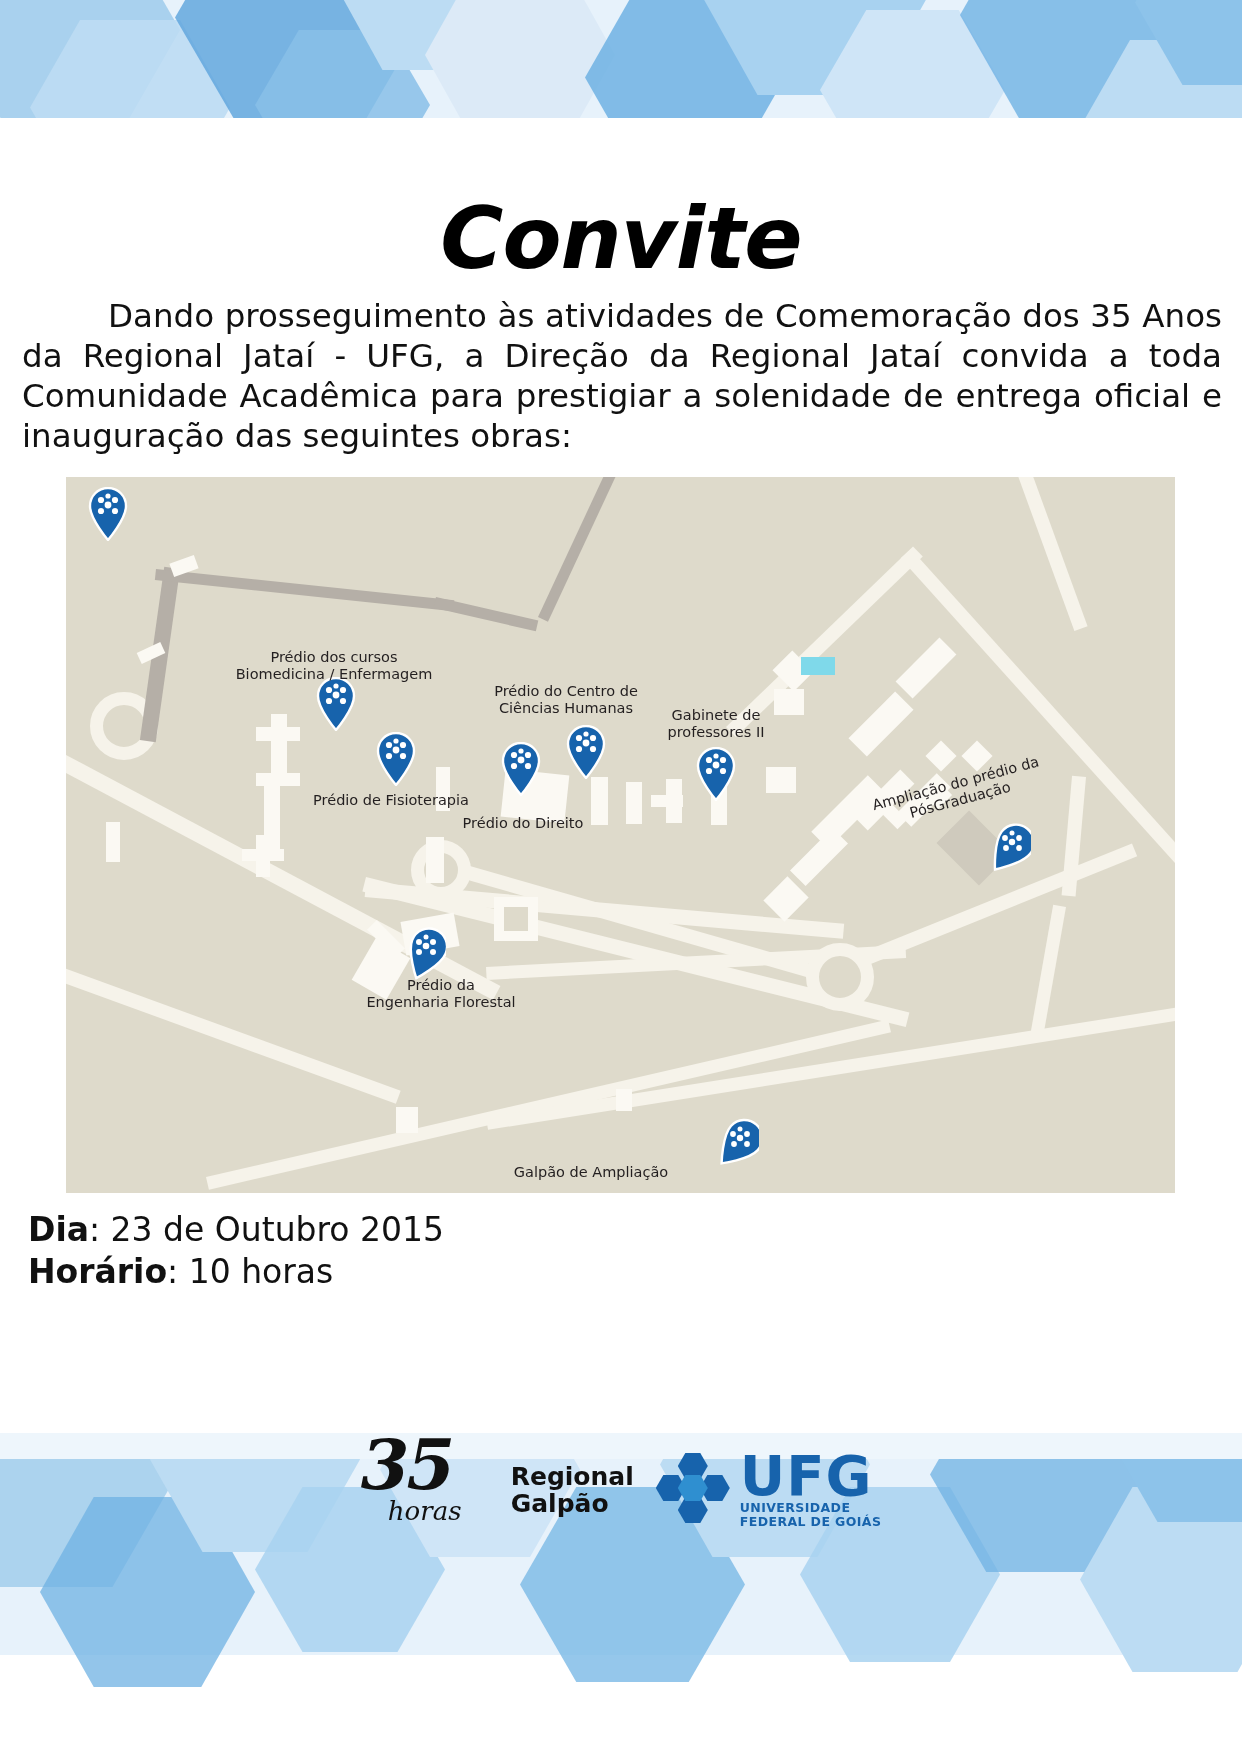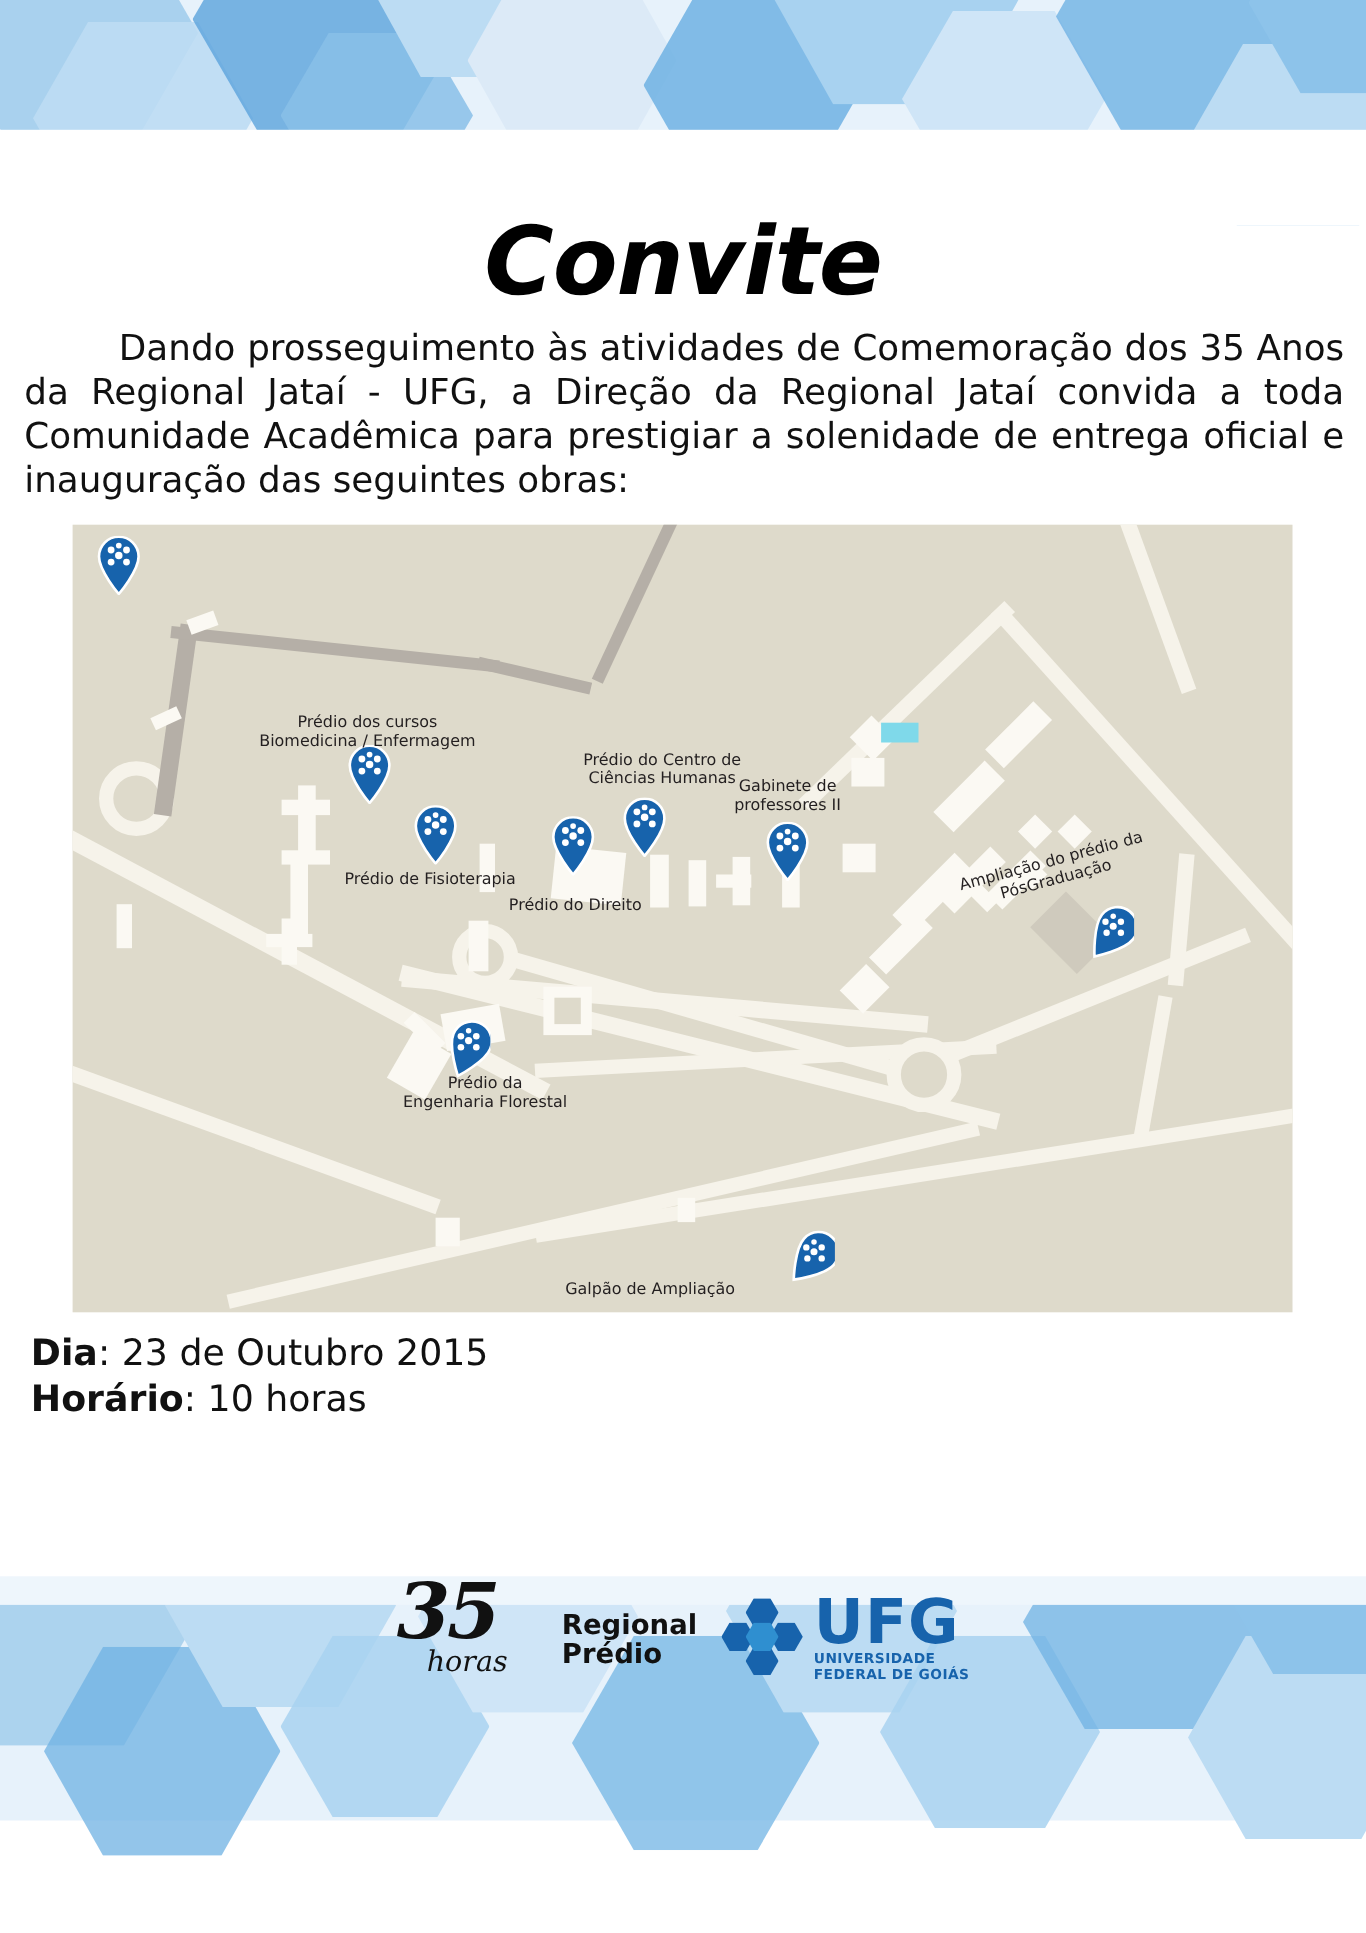--- a/index.html
+++ b/index.html
@@ -215,21 +215,21 @@
     <svg viewBox="0 0 40 54" xmlns="http://www.w3.org/2000/svg">
       <path d="M20 1C10 1 2 9 2 19c0 13 18 34 18 34s18-21 18-34C38 9 30 1 20 1z" fill="#1763ac" stroke="#ffffff" stroke-width="2.4"></path>
       <circle cx="20" cy="18" r="3.4" fill="#ffffff"></circle>
         <circle cx="13" cy="13" r="3.1" fill="#ffffff"></circle>
       <circle cx="27" cy="13" r="3.1" fill="#ffffff"></circle>
         <circle cx="13" cy="24" r="3.1" fill="#ffffff"></circle>
       <circle cx="27" cy="24" r="3.1" fill="#ffffff"></circle>
         <circle cx="20" cy="9" r="2.6" fill="#ffffff"></circle>
     </svg>
   </div>
-  <div class="mlabel" style="left:406px;top:206px;width:260px;">Prédio do Centro de
+  <div class="mlabel" style="left:370px;top:206px;width:260px;">Prédio do Centro de
 Ciências Humanas</div>
 
   <div class="pin" style="left:630px;top:270px;">
     <svg viewBox="0 0 40 54" xmlns="http://www.w3.org/2000/svg">
       <path d="M20 1C10 1 2 9 2 19c0 13 18 34 18 34s18-21 18-34C38 9 30 1 20 1z" fill="#1763ac" stroke="#ffffff" stroke-width="2.4"></path>
       <circle cx="20" cy="18" r="3.4" fill="#ffffff"></circle>
         <circle cx="13" cy="13" r="3.1" fill="#ffffff"></circle>
       <circle cx="27" cy="13" r="3.1" fill="#ffffff"></circle>
         <circle cx="13" cy="24" r="3.1" fill="#ffffff"></circle>
       <circle cx="27" cy="24" r="3.1" fill="#ffffff"></circle>
@@ -336,21 +336,21 @@
 
 <div id="footer">
 
   <div id="logo35">
     <div class="n35">35</div>
     <div class="anos">horas</div>
   </div>
 
   <div id="logoReg">
     <div>Regional</div>
-    <div>Prédio</div>
+    <div>Galpão</div>
   </div>
 
   <div id="logoUFG">
     <div id="ufgHex">
       <i style="left:22px;top:0px;width:30px;height:26px;"></i>
       <i style="left:0px;top:22px;width:30px;height:26px;"></i>
       <i style="left:44px;top:22px;width:30px;height:26px;"></i>
       <i style="left:22px;top:44px;width:30px;height:26px;"></i>
       <i style="left:22px;top:22px;width:30px;height:26px;background:#2f8fd0;"></i>
     </div>

